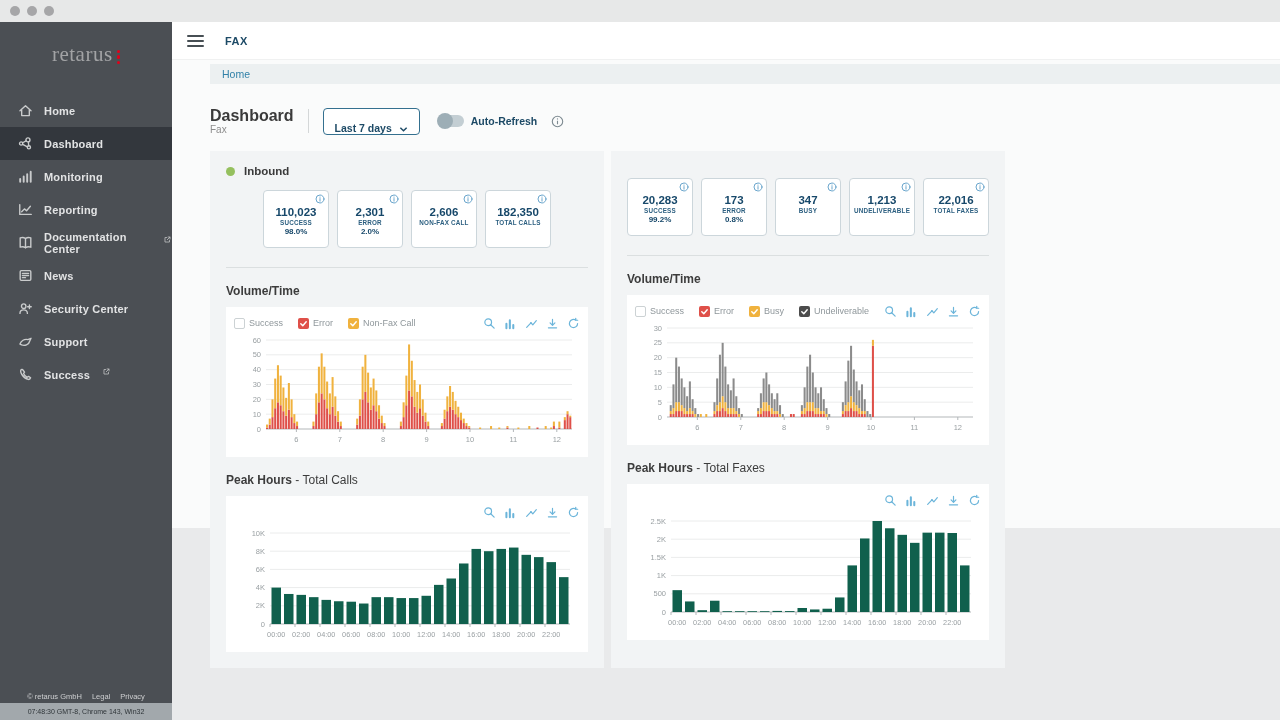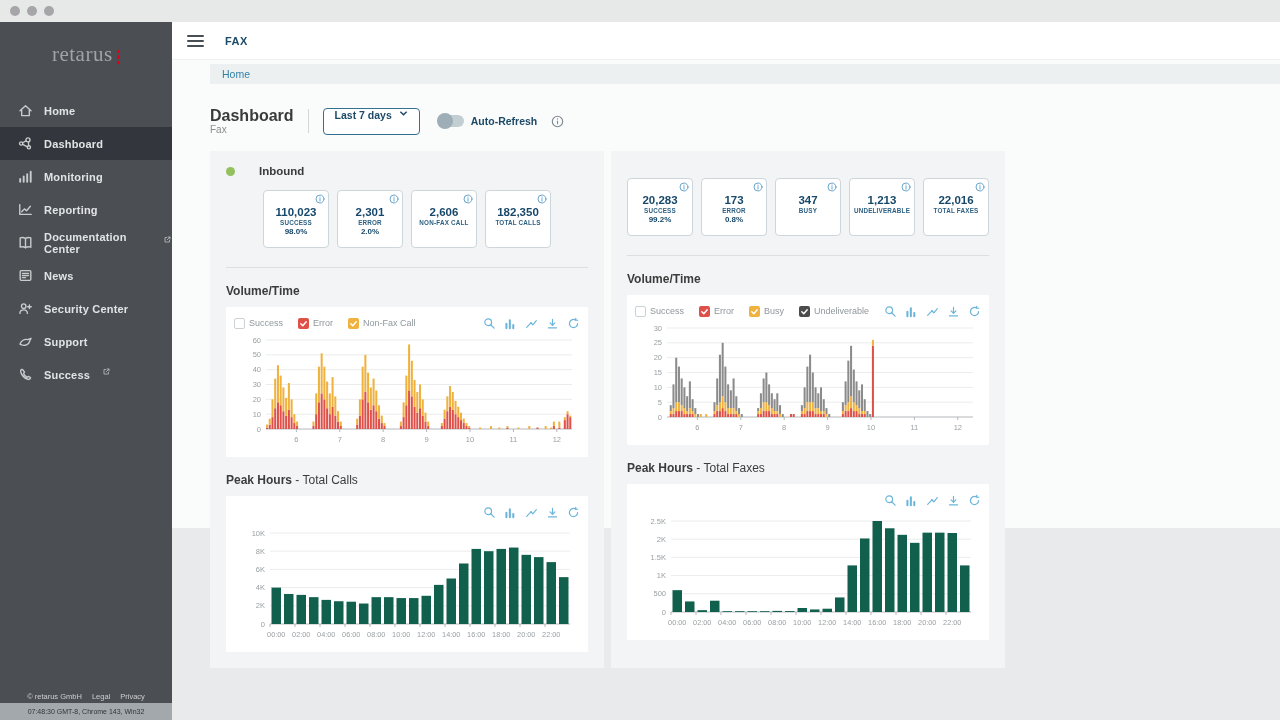--- a/index.html
+++ b/index.html
@@ -38,33 +38,33 @@
   .crumb { font-size:10.5px; color:#3181a8; cursor:pointer; }
 
   .header-row { margin:23px 0 0 38px; display:flex; align-items:center; }
   .page-title { font-size:16px; font-weight:bold; color:#3a3a3a; line-height:17px; }
   .page-subtitle { font-size:10px; color:#8d8d8d; }
   .daterange { margin-left:12px; width:272px; height:28px; background:#fff; border-bottom:2px solid #bcd3de; display:flex; align-items:center; justify-content:center; gap:10px; font-size:10.5px; color:#2d6f94; cursor:pointer; }
   .daterange .arrow { color:#2d6f94; font-size:11px; }
   .cal-icon { width:14px; height:14px; color:#3e93b7; margin-left:4px; }
   .cal-icon svg { width:14px; height:14px; display:block; }
   .vdiv { width:1px; height:24px; background:#d4d7d8; margin:0 14px; }
-  .range-btn { height:27px; border:1px solid #34708f; border-radius:4px; background:#fff; display:flex; align-items:flex-start; gap:7px; padding:0 11px; font-size:10.5px; font-weight:bold; color:#1d4a66; cursor:pointer; }
+  .range-btn { height:27px; border:1px solid #34708f; border-radius:4px; background:#fff; display:flex; align-items:flex-end; gap:7px; padding:0 11px; font-size:10.5px; font-weight:bold; color:#1d4a66; cursor:pointer; }
   .chev { width:9px; height:9px; color:#1d4a66; }
   .chev svg { width:9px; height:9px; display:block; }
   .toggle-wrap { display:flex; align-items:center; gap:7px; margin-left:18px; }
   .toggle { width:26px; height:12px; border-radius:6px; background:#c3ced3; position:relative; cursor:pointer; }
   .toggle .knob { position:absolute; left:-1px; top:-2px; width:16px; height:16px; border-radius:50%; background:#9daeb6; }
   .toggle-label { font-size:10.5px; font-weight:bold; color:#1d4a66; }
   .info-gray { width:13px; height:13px; color:#7d8a91; margin-left:7px; }
   .info-gray svg { width:13px; height:13px; display:block; }
 
   .panels-row { margin:16px 0 0 38px; display:flex; gap:7px; }
   .panel { width:394px; background:#f2f4f5; padding:14px 16px 16px 16px; }
-  .panel-head { display:flex; align-items:center; gap:24px; }
+  .panel-head { display:flex; align-items:center; gap:9px; }
   .status-dot { width:9px; height:9px; border-radius:50%; background:#95c05e; }
   .panel-title { font-size:11.5px; font-weight:bold; color:#3a3a3a; }
   .cards { display:flex; gap:8px; margin-top:13px; justify-content:center; }
   .card { background:#fff; border:1px solid #ccd6db; border-radius:4px; width:66px; height:58px; position:relative; text-align:center; padding-top:15px; }
   .card .info { position:absolute; top:3px; right:3px; width:10px; height:10px; color:#5f9fc8; cursor:pointer; }
   .card .info svg { width:10px; height:10px; display:block; }
   .card .value { font-size:11.5px; font-weight:bold; color:#17486a; }
   .card .label { font-size:6.3px; font-weight:bold; color:#2c5f80; letter-spacing:.2px; margin-top:1px; }
   .card .sub { font-size:8px; font-weight:bold; color:#17486a; margin-top:1px; }
   .panel-divider { height:1px; background:#dbdfe0; margin-top:19px; }

